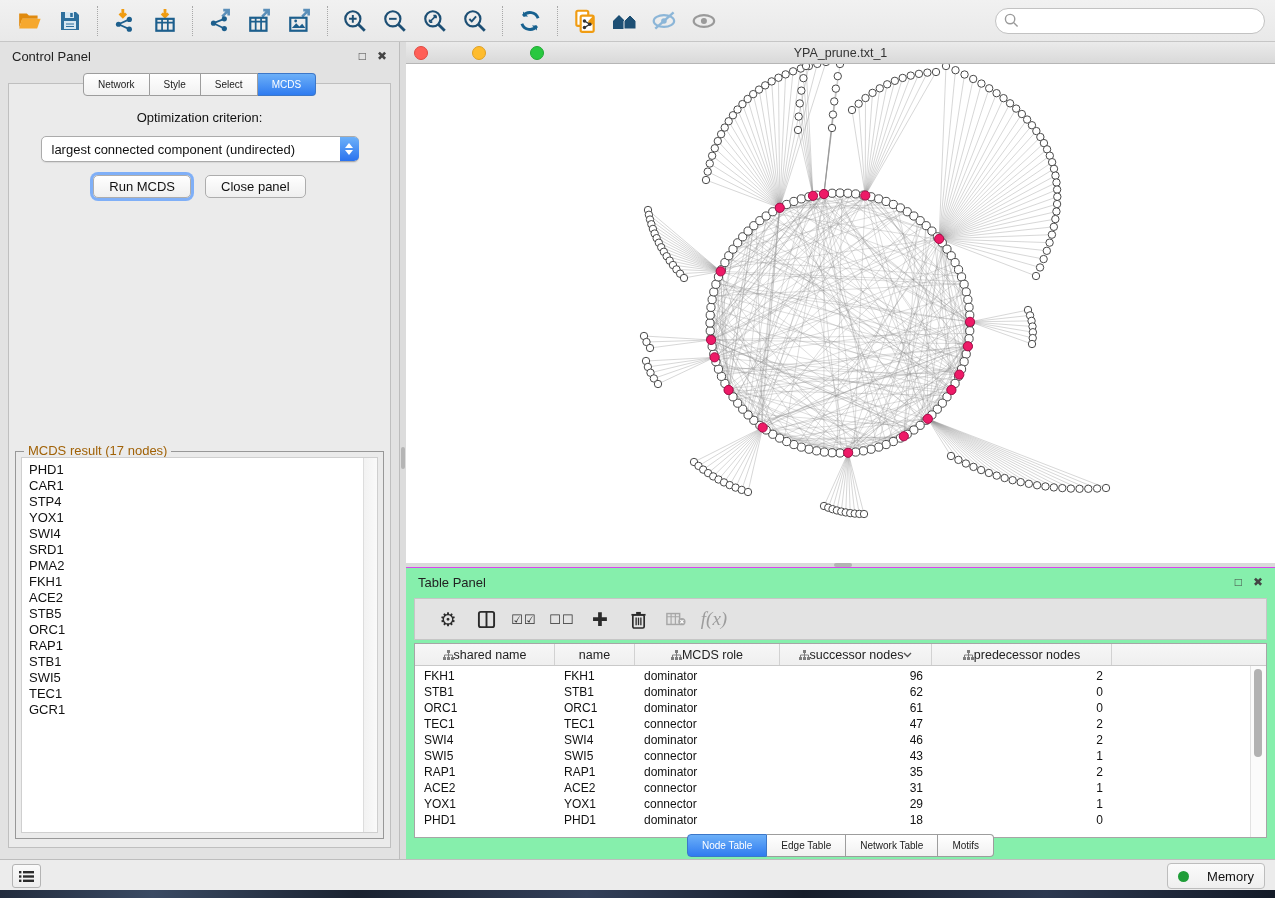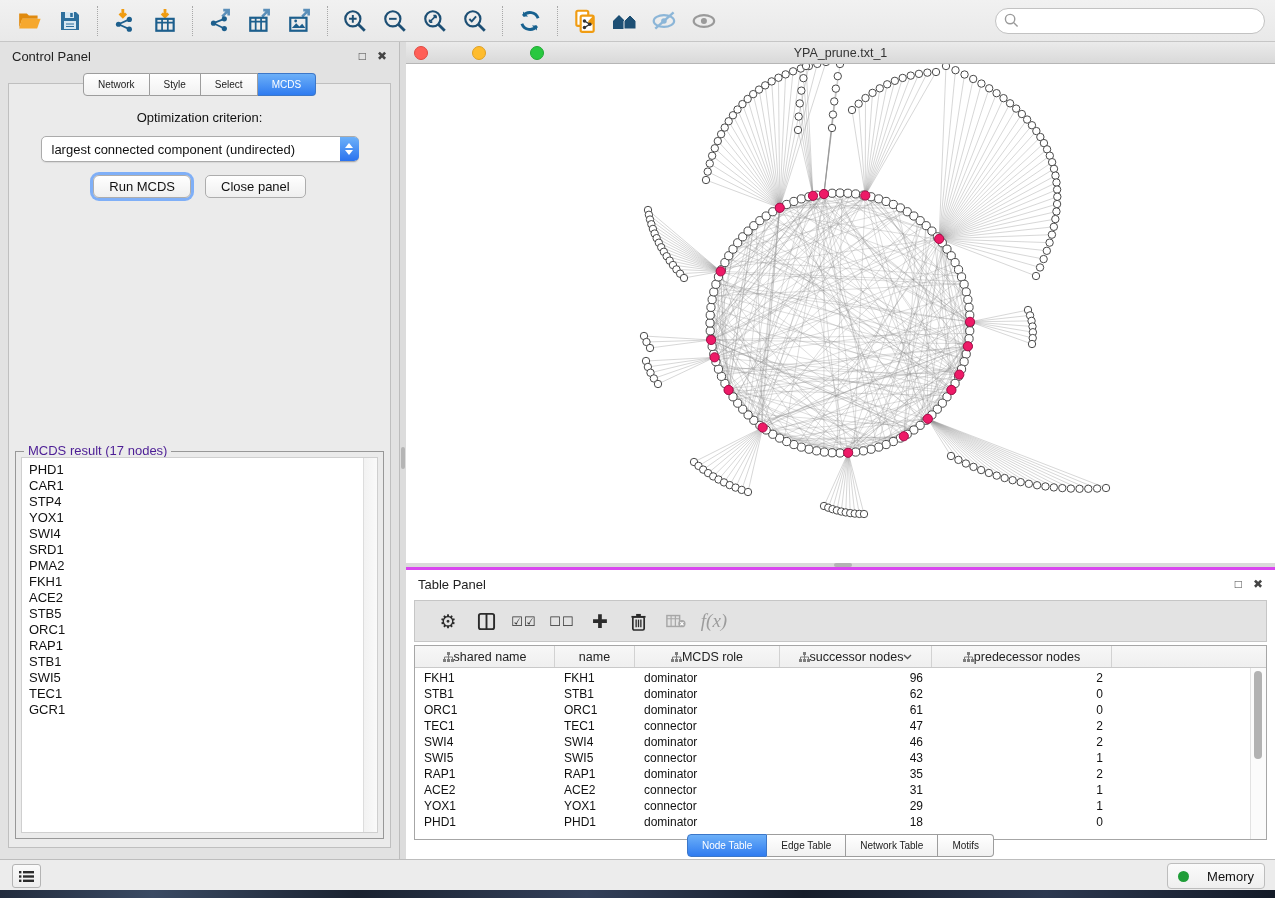--- a/index.html
+++ b/index.html
@@ -22,39 +22,39 @@
   .seg.active{background:linear-gradient(#6cb0f8,#2f7bf0);color:#fff;border-color:#3c77c8;}
   #cp-inner{position:absolute;top:41px;left:8px;right:8px;bottom:12px;background:#ebebeb;border:1px solid #bfbfbf;}
   #opt-label{margin-top:26px;text-align:center;font-size:13px;color:#111;}
   #combo{margin:11px auto 0;width:316px;height:24px;border:1px solid #ababab;border-radius:5px;background:#fff;display:flex;align-items:center;box-shadow:0 1px 1px rgba(0,0,0,.08);}
   #combo .val{flex:1;font-size:13px;padding-left:10px;color:#111;white-space:nowrap;overflow:hidden;}
   #combo .stepper{width:19px;height:24px;margin-right:-1px;background:linear-gradient(#6db1f9,#2a72ee);border-radius:0 5px 5px 0;display:flex;flex-direction:column;align-items:center;justify-content:center;gap:2px;}
   .arr-up{width:0;height:0;border-left:4px solid transparent;border-right:4px solid transparent;border-bottom:5px solid #fff;}
   .arr-dn{width:0;height:0;border-left:4px solid transparent;border-right:4px solid transparent;border-top:5px solid #fff;}
   #btn-row{margin-top:13px;display:flex;justify-content:center;gap:14px;}
   .pbtn{font-size:13px;color:#111;padding:3px 15px;background:linear-gradient(#ffffff,#efefef);border:1px solid #adadad;border-radius:5px;font-family:"Liberation Sans",sans-serif;}
-  .pbtn.focus{box-shadow:0 0 0 3px rgba(100,160,250,.8);border-radius:6px;}
+  .pbtn.focus{box-shadow:0 0 0 3px rgba(100,160,250,.8);}
   #result-group{position:absolute;left:6px;right:6px;top:367px;bottom:8px;border:1px solid #989898;}
-  #result-legend{position:absolute;top:-9px;left:8px;background:#ebebeb;padding:0 4px;font-size:13px;color:#4c1d95;}
+  #result-legend{position:absolute;top:-9px;left:8px;background:#ebebeb;padding:0 4px;font-size:13px;color:#a16207;}
   #result-list{position:absolute;top:5px;left:5px;right:5px;bottom:5px;background:#fff;border:1px solid #cfcfcf;overflow:hidden;}
   #result-items{padding:4px 0 0 7px;}
   .ritem{font-size:13px;line-height:16px;color:#111;}
   #result-scroll{position:absolute;top:0;bottom:0;right:0;width:13px;background:linear-gradient(90deg,#f2f2f2,#fafafa);border-left:1px solid #ddd;}
   
   #right-region{position:absolute;left:406px;top:42px;right:0;bottom:38px;}
   #v-splitter{position:absolute;left:400px;top:42px;width:6px;bottom:38px;background:#dcdcdc;}
   #v-handle{position:absolute;left:1px;top:405px;width:4px;height:22px;border-radius:2px;background:#b5b5b5;}
   #net-titlebar{position:absolute;top:0;left:0;right:0;height:21px;background:linear-gradient(#ebebeb,#d9d9d9);border-bottom:1px solid #b6b6b6;display:flex;align-items:center;gap:36px;}
   .light{width:12px;height:12px;border-radius:50%;margin-left:8px;}
   #net-title{position:absolute;left:0;right:0;text-align:center;font-size:12.5px;color:#333;font-stretch:condensed;}
   #net-canvas{position:absolute;top:22px;left:0;right:0;height:499px;background:#fff;}
   #h-splitter{position:absolute;top:521px;left:0;right:0;height:4px;background:#dadada;}
   #h-handle{position:absolute;left:428px;top:0;width:18px;height:4px;background:#b3b3b3;border-radius:2px;}
   
-  #table-panel{position:absolute;top:525px;left:0;right:0;bottom:0;background:#ffffff;border-top:3px solid #d946ef;box-sizing:border-box;}
+  #table-panel{position:absolute;top:525px;left:0;right:0;bottom:0;background:#86efac;border-top:1px solid #d946ef;box-sizing:border-box;}
   #tp-toolbar{margin:2px 8px 0;height:42px;background:#e3e3e3;border:1px solid #c6c6c6;display:flex;align-items:center;padding:0 14px;gap:0;box-sizing:border-box;}
   .tpbtn{width:38px;height:34px;display:flex;align-items:center;justify-content:center;font-size:19px;color:#2b2b2b;}
   .tpbtn.small{font-size:13px;letter-spacing:1px;}
   .tpbtn.disabled{color:#a7a7a7;}
   #fx-label{font-family:"Liberation Serif",serif;font-style:italic;font-size:19px;color:#9c9c9c;}
   #tgrid{position:relative;margin:3px 8px 0;height:193px;background:#fff;border:1px solid #a6a6a6;overflow:hidden;}
   #thead{display:flex;height:21px;background:linear-gradient(#f7f7f7,#efefef);border-bottom:1px solid #c9c9c9;}
   .hcell{display:flex;align-items:center;justify-content:center;font-size:12.5px;color:#222;border-right:1px solid #d2d2d2;box-sizing:border-box;position:relative;}
   .c0{width:140px;} .c1{width:80px;} .c2{width:145px;} .c3{width:152px;} .c4{width:180px;}
   .trow{display:flex;height:16px;align-items:center;}

